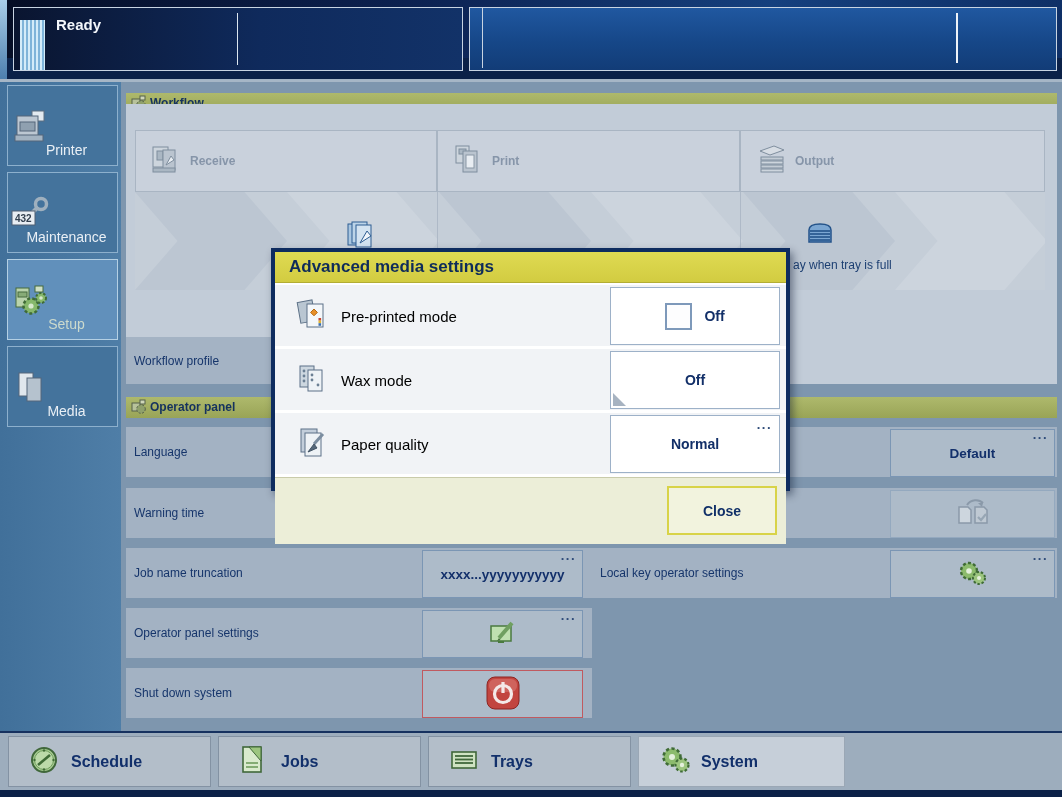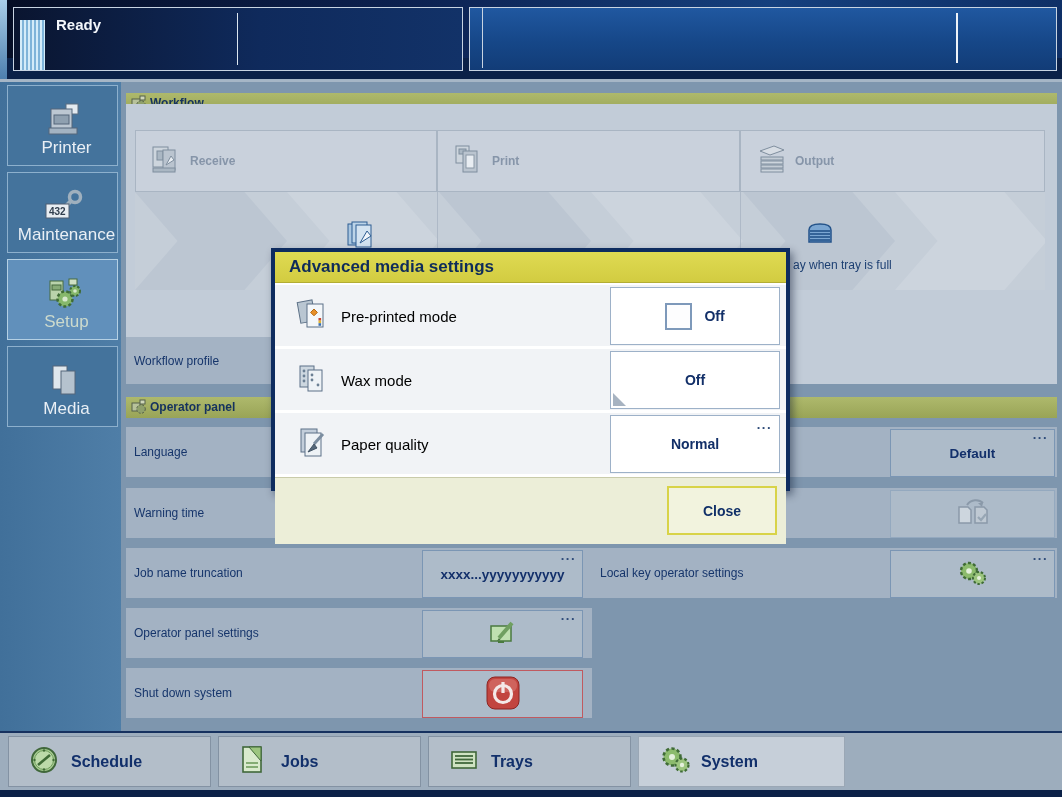--- a/index.html
+++ b/index.html
@@ -20,23 +20,23 @@
     background:repeating-linear-gradient(90deg,#d4ecf9 0,#d4ecf9 2px,#7fb4d9 2px,#7fb4d9 4px);}
   .ready{left:42px;top:8px;color:#f4f7fb;font-size:15px;font-weight:bold;}
   .vdiv{width:1px;background:#dce6f0;}
   .top-sep{left:0;top:79px;width:1062px;height:3px;background:#a6b6c6;}
 
   
   .content-bg{left:0;top:82px;width:1062px;height:649px;background:#7e96ae;}
   .sidebar{left:0;top:82px;width:121px;height:649px;background:linear-gradient(to right,#41709a,#4f7ea7);}
   .sbtn{left:7px;width:109px;height:79px;background:#44739c;border:1px solid #8db0cd;cursor:pointer;}
   .sbtn.sel{background:#6190bb;border-color:#b4d0e4;}
-  .sbtn .lbl{position:absolute;left:8px;right:0;bottom:7px;text-align:center;color:#e9eff5;font-size:17px;}
+  .sbtn .lbl{position:absolute;left:8px;right:0;bottom:7px;text-align:center;color:#e9eff5;font-size:14px;}
   .sbtn.sel .lbl{color:#ccdacd;}
-  .sbtn .ic{position:absolute;left:0;right:0;top:16px;text-align:center;}
+  .sbtn .ic{position:absolute;left:0;right:0;top:23px;}
 
   .sec-hdr{height:20px;background:linear-gradient(#aeb96c,#99a457);color:#15325e;
     font-size:12px;font-weight:bold;line-height:20px;}
   .sec-hdr .ht{position:absolute;left:24px;top:0;}
   .sec-hdr .hi{position:absolute;left:5px;top:2px;}
 
   .wf-panel{left:126px;top:104px;width:931px;height:280px;background:#c2ccd8;}
   .step{top:130px;height:60px;background:#c9d1dc;border:1px solid #a9b5c3;}
   .step .sl{position:absolute;left:54px;top:50%;transform:translateY(-50%);
     color:#8695a9;font-size:12px;font-weight:bold;}

